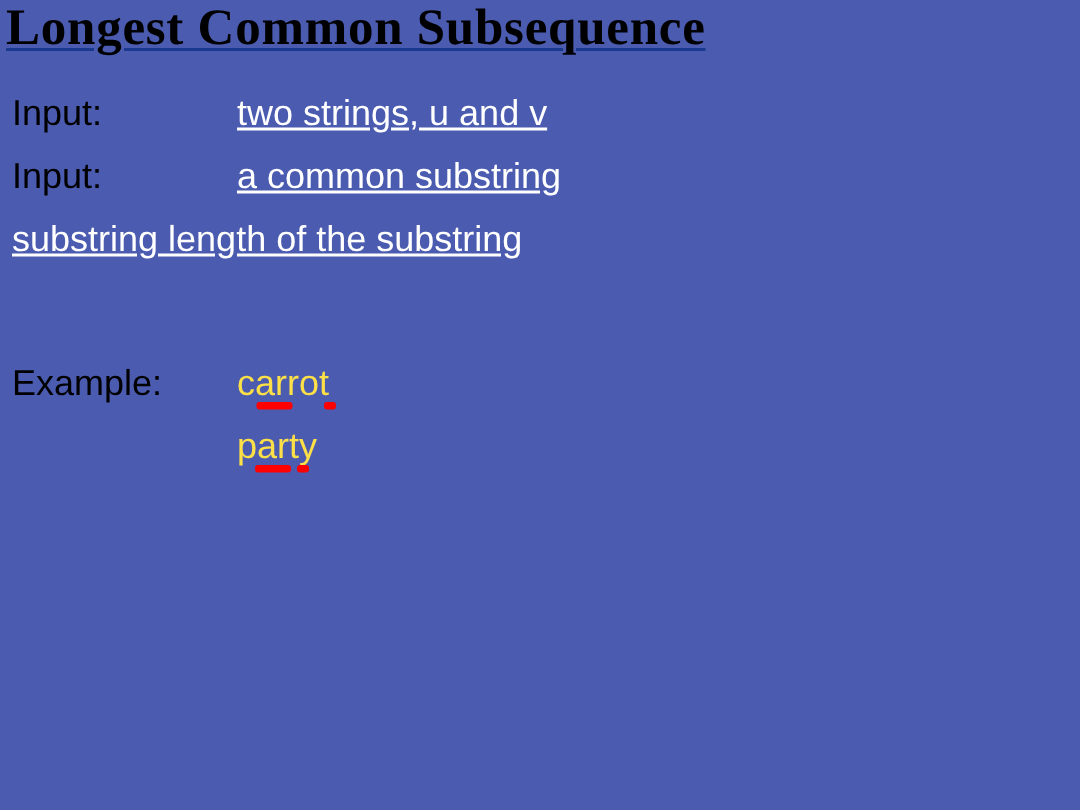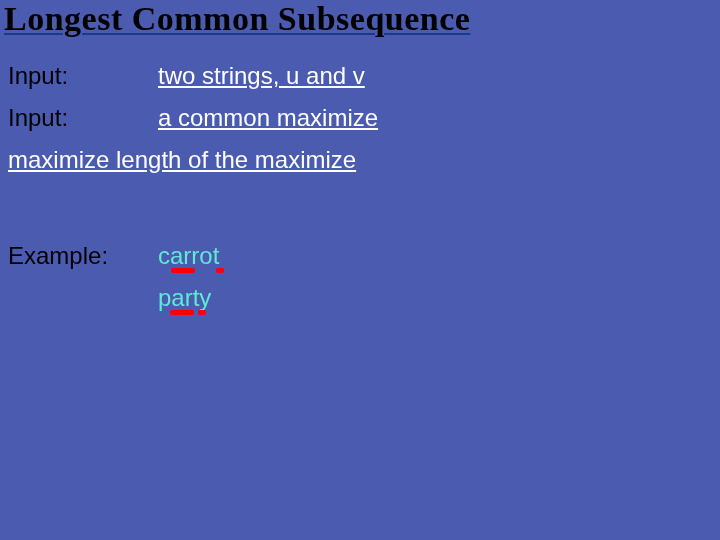--- a/index.html
+++ b/index.html
@@ -40,21 +40,21 @@
     width: 150px;
     color: #000;
   }
   .value {
     color: #fff;
     text-decoration: underline;
   }
   .example-word {
     display: inline-block;
     position: relative;
-    color: #5eead4;
+    color: #fde047;
   }
   .hl {
     position: absolute;
     height: 5px;
     background: #ff0000;
     border-radius: 2px;
   }
 </style>
 </head>
 <body>
@@ -65,25 +65,25 @@
 
   <div class="rows">
 
     <div class="row">
       <div class="label">Input:</div>
       <div class="value">two strings,  u and v</div>
     </div>
 
     <div class="row">
       <div class="label">Input:</div>
-      <div class="value">a common maximize</div>
+      <div class="value">a common substring</div>
     </div>
 
     <div class="row">
-      <div class="value">maximize length of the maximize</div>
+      <div class="value">substring length of the substring</div>
     </div>
 
     <div class="row gap-before">
       <div class="label">Example:</div>
       <div class="value">
         <span class="example-word">
           <span>carrot</span>
           <span class="hl" style="left:13px; top:26px; width:24px;"></span>
           <span class="hl" style="left:58px; top:26px; width:8px;"></span>
         </span>

